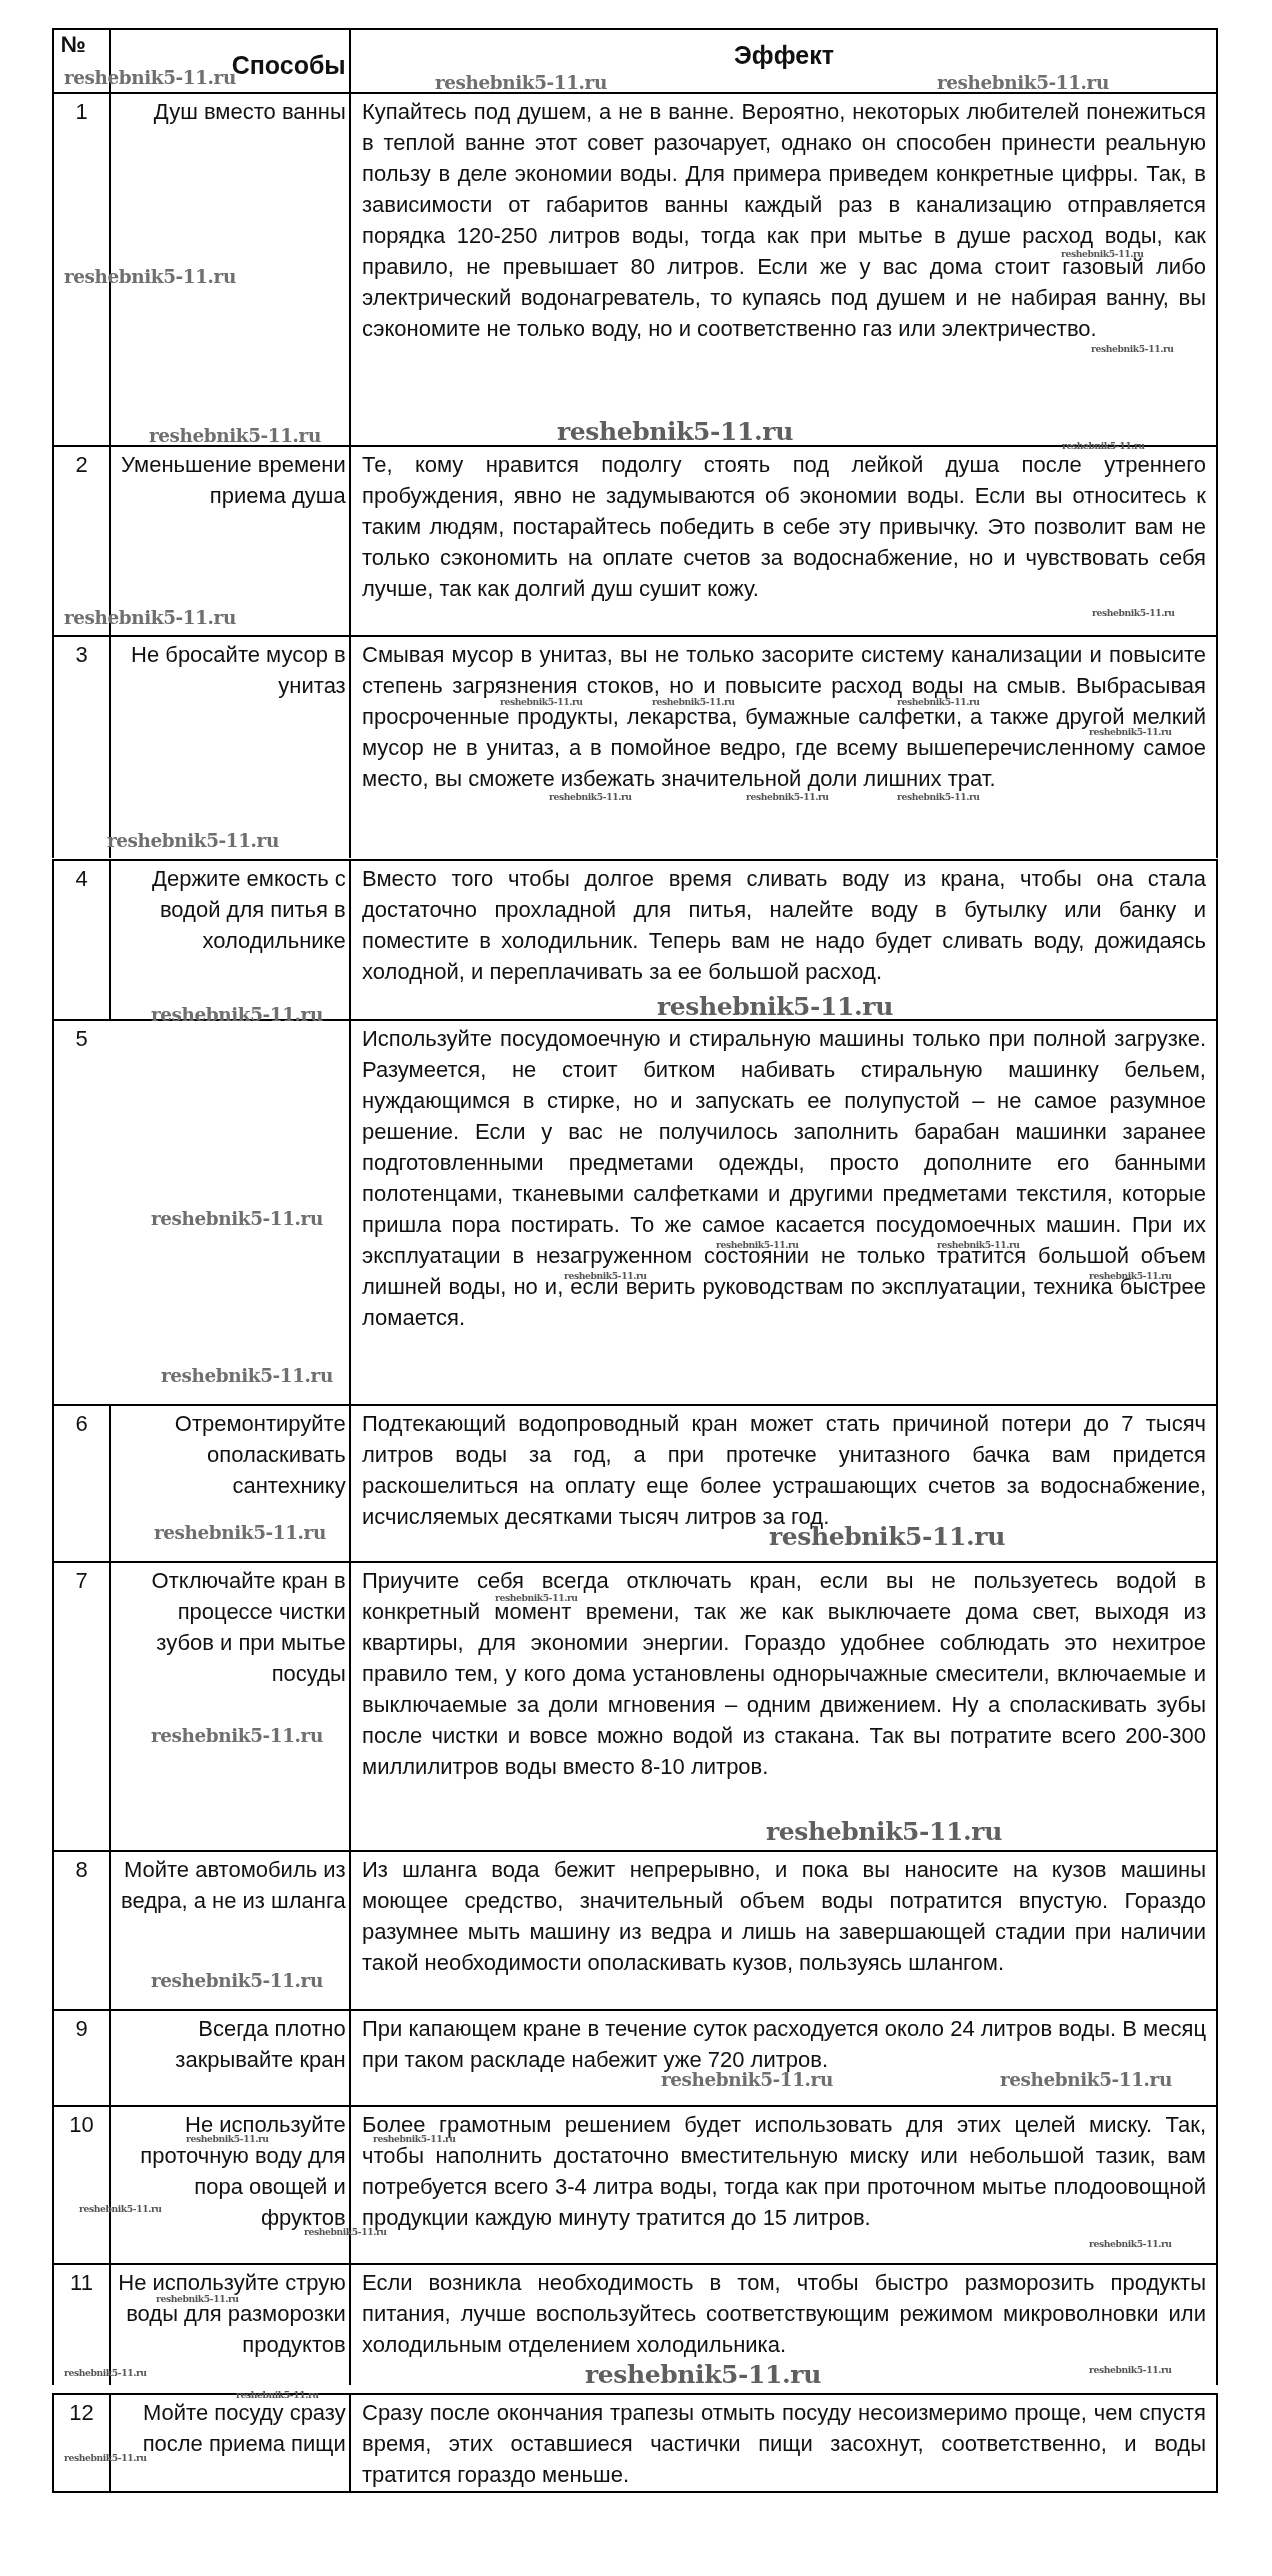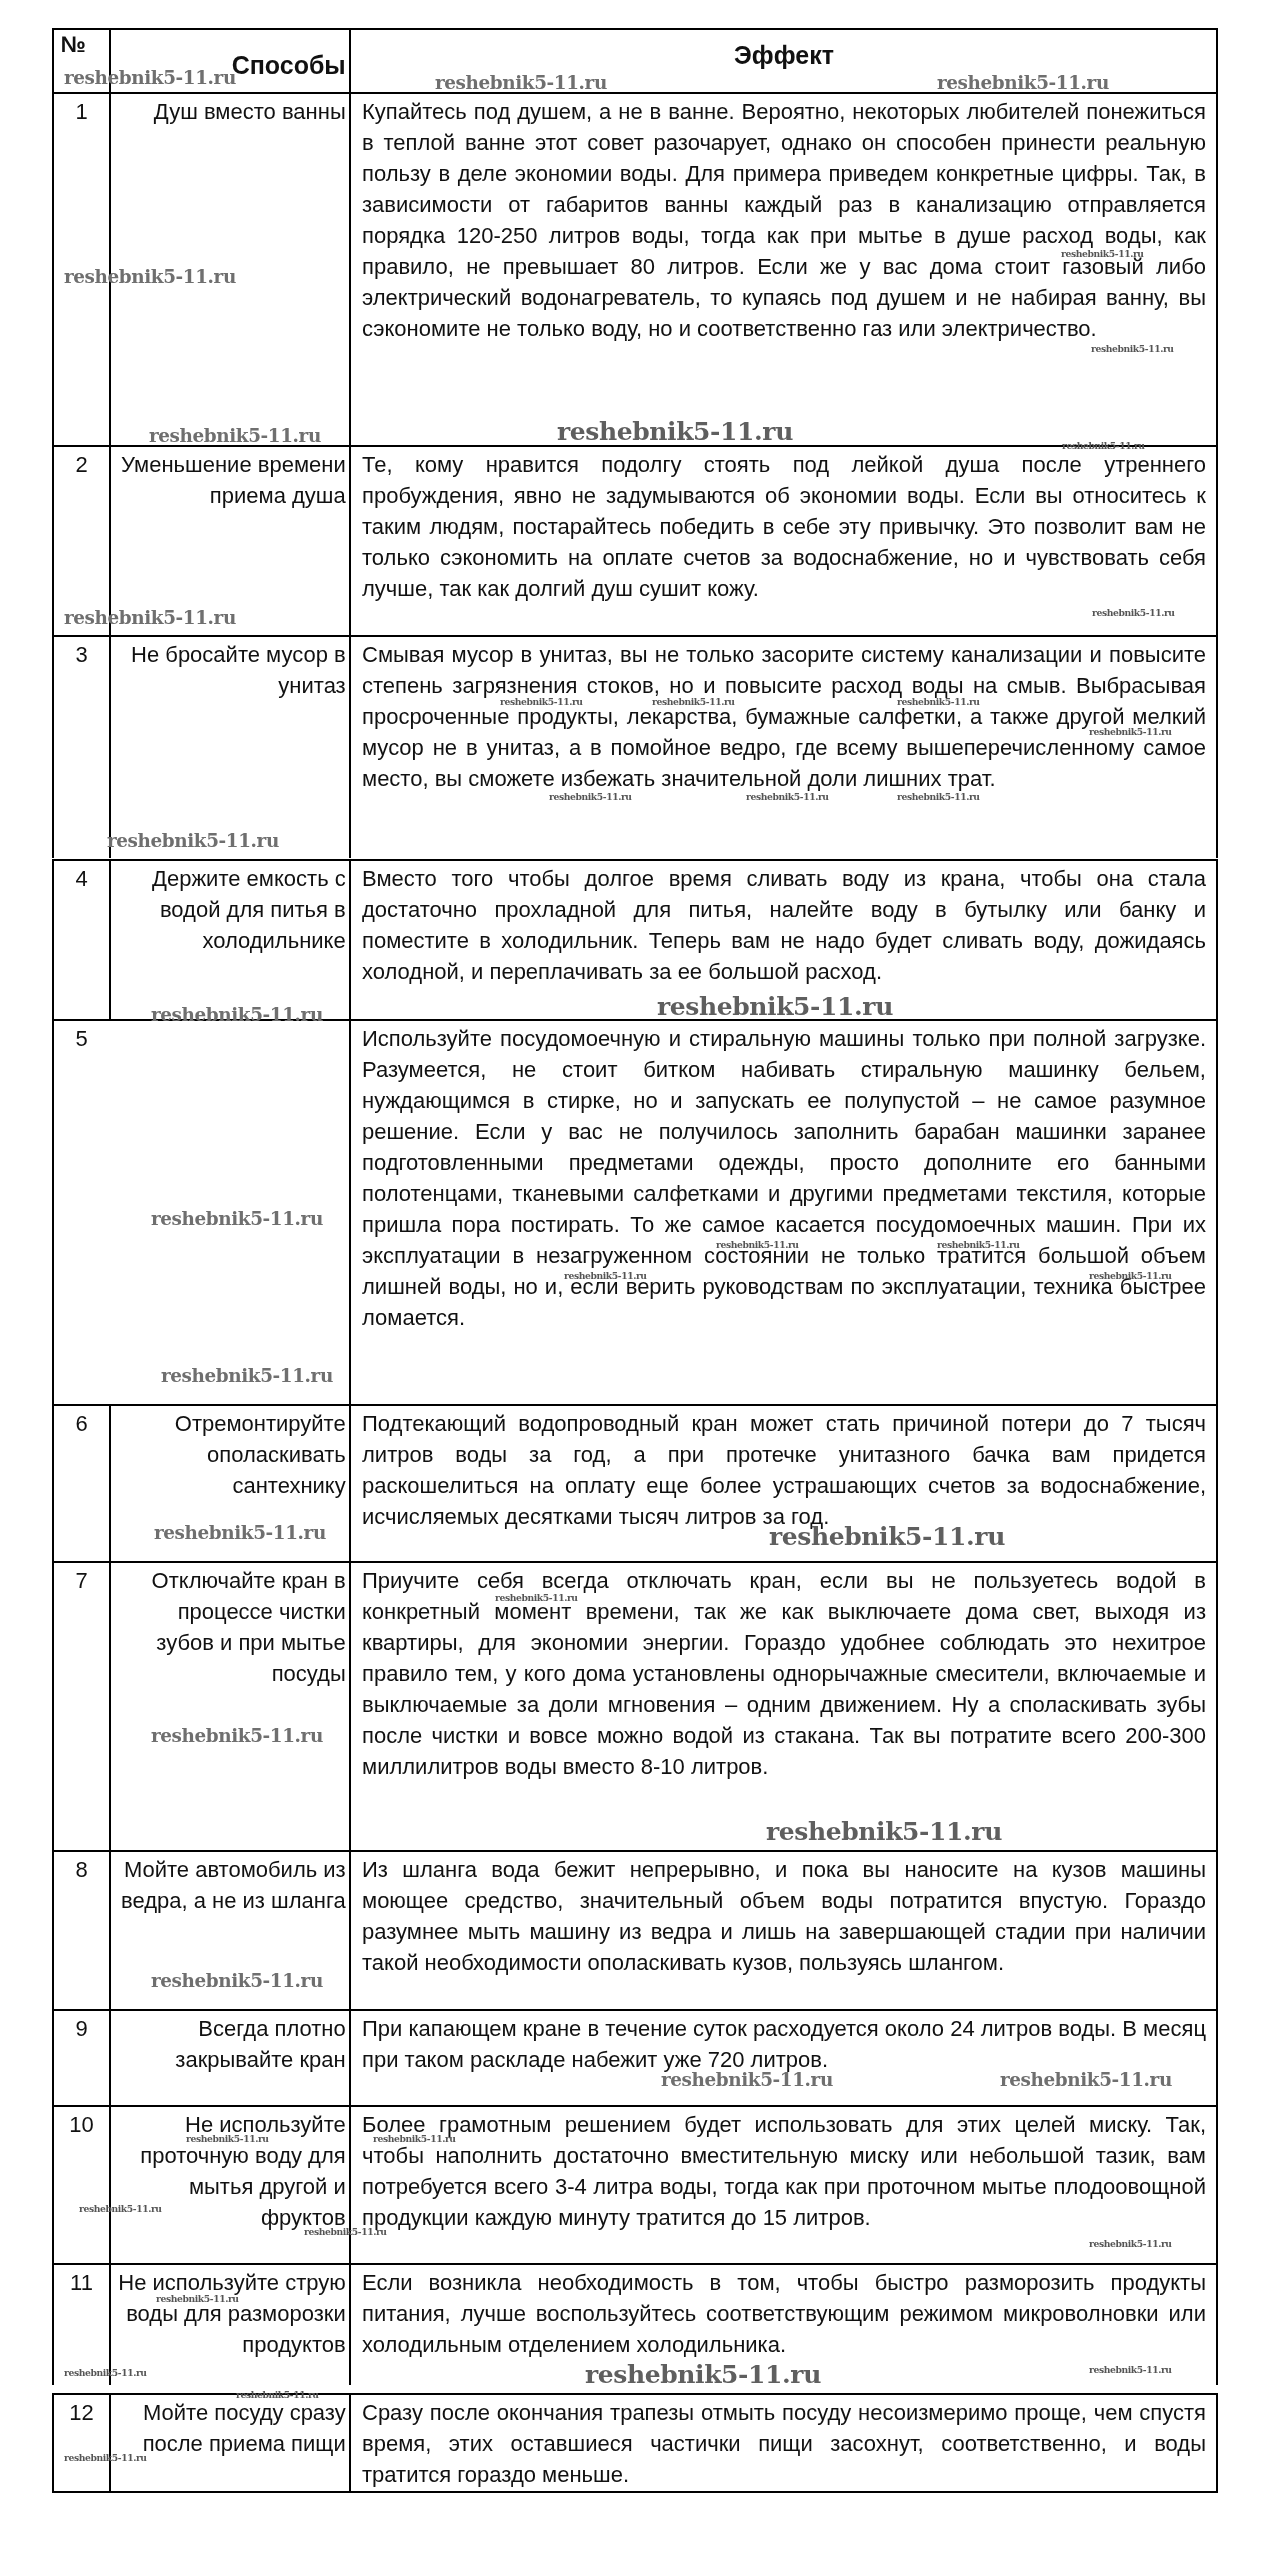--- a/index.html
+++ b/index.html
@@ -83,21 +83,21 @@
   </div>
 
   <div class="row" style="top:1981px;height:96px;">
     <div class="cell c-num">9</div>
     <div class="cell c-way">Всегда плотно закрывайте кран</div>
     <div class="cell c-eff">При капающем кране в течение суток расходуется около 24 литров воды. В месяц при таком раскладе набежит уже 720 литров.</div>
   </div>
 
   <div class="row" style="top:2077px;height:158px;">
     <div class="cell c-num">10</div>
-    <div class="cell c-way">Не используйте проточную воду для мытья другой и фруктов</div>
+    <div class="cell c-way">Не используйте проточную воду для пора овощей и фруктов</div>
     <div class="cell c-eff">Более грамотным решением будет использовать для этих целей миску. Так, чтобы наполнить достаточно вместительную миску или небольшой тазик, вам потребуется всего 3-4 литра воды, тогда как при проточном мытье плодоовощной продукции каждую минуту тратится до 15 литров.</div>
   </div>
 
   <div class="row" style="top:2235px;height:122px;">
     <div class="cell c-num">11</div>
     <div class="cell c-way">Не используйте струю воды для разморозки продуктов</div>
     <div class="cell c-eff">Если возникла необходимость в том, чтобы быстро разморозить продукты питания, лучше воспользуйтесь соответствующим режимом микроволновки или холодильным отделением холодильника.</div>
   </div>
 
   <div class="row last" style="top:2365px;height:100px;">

